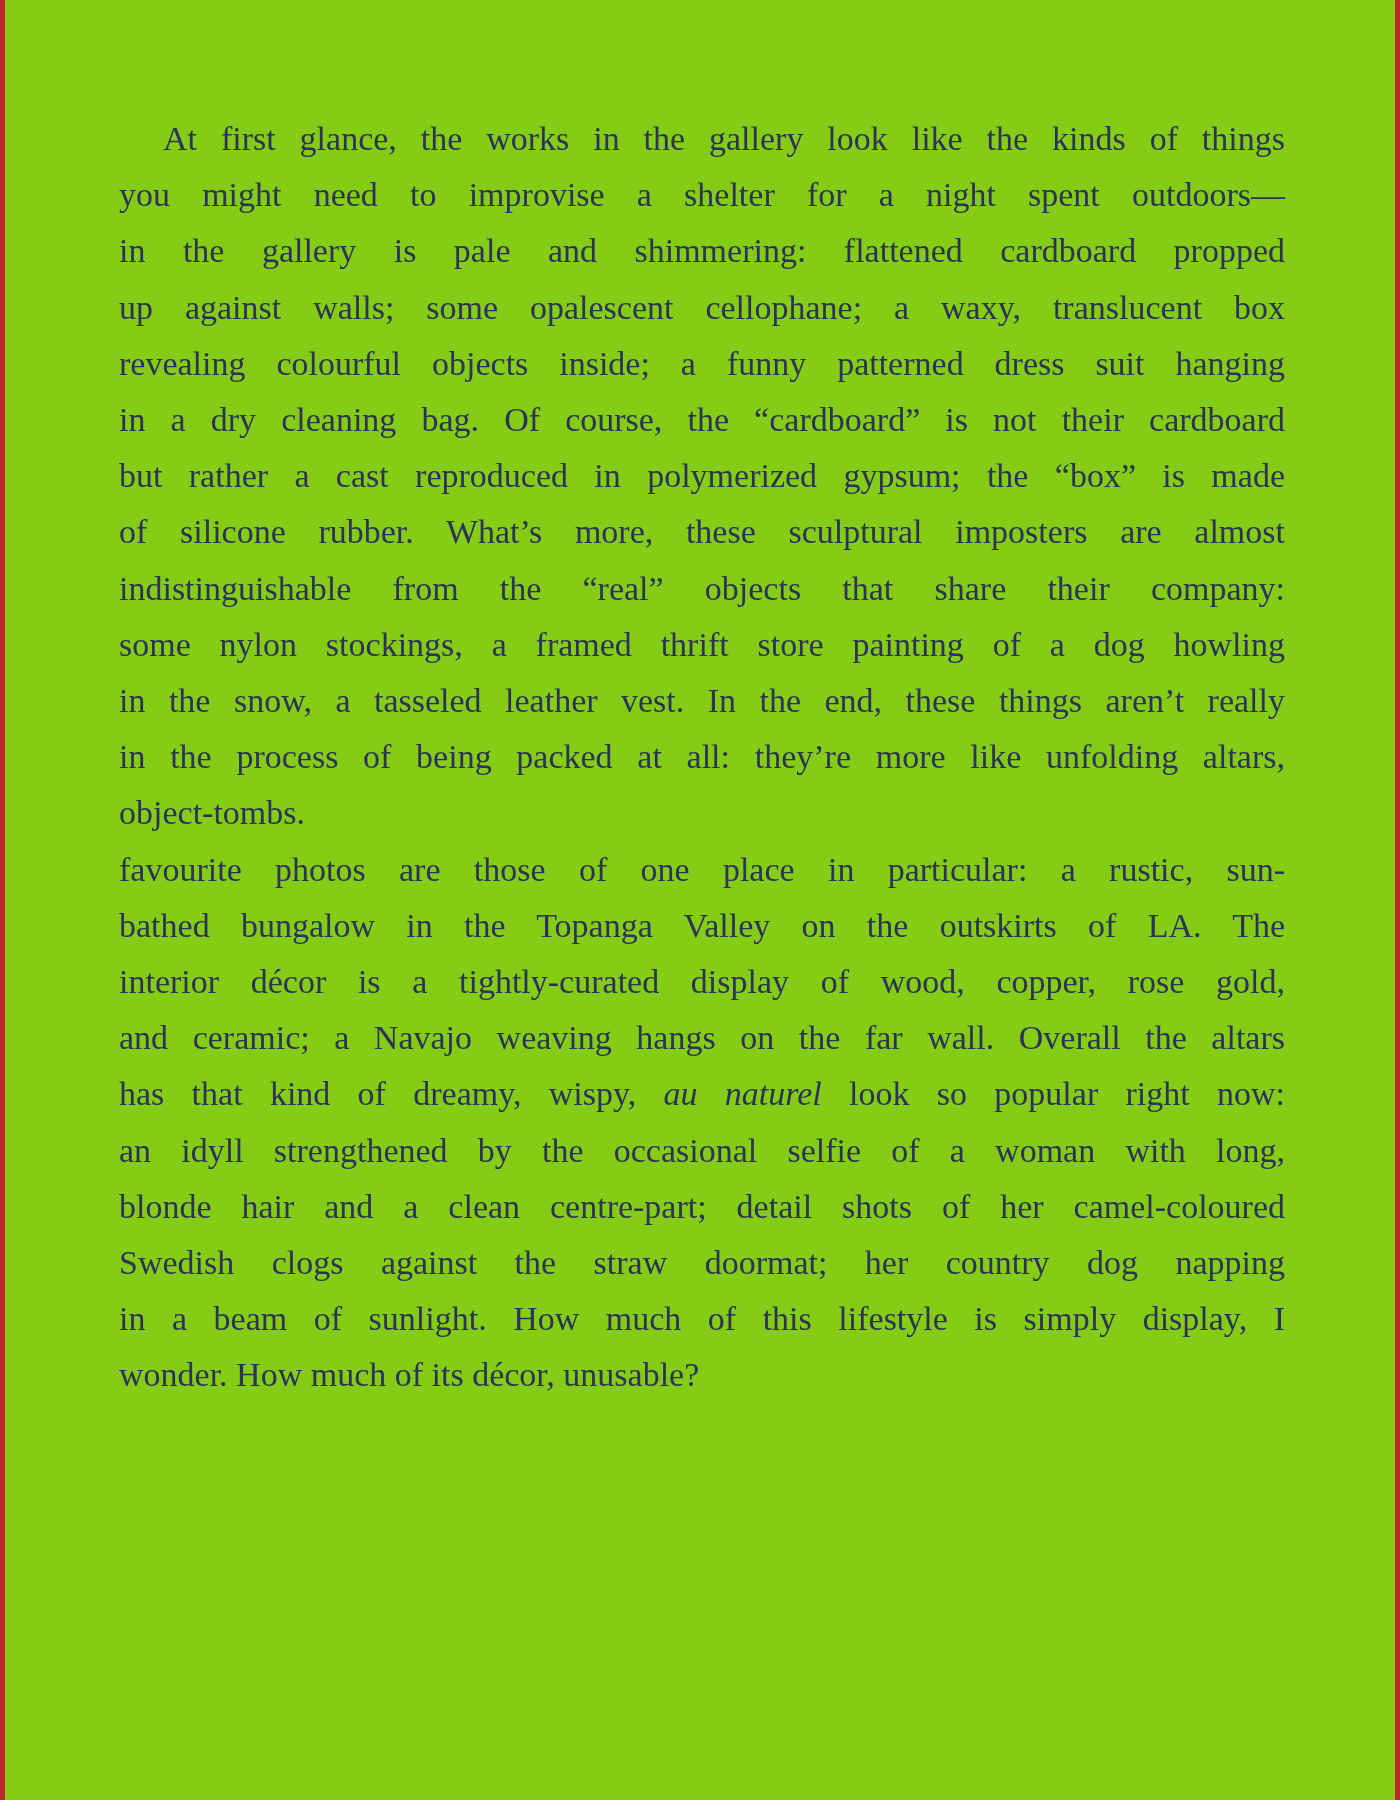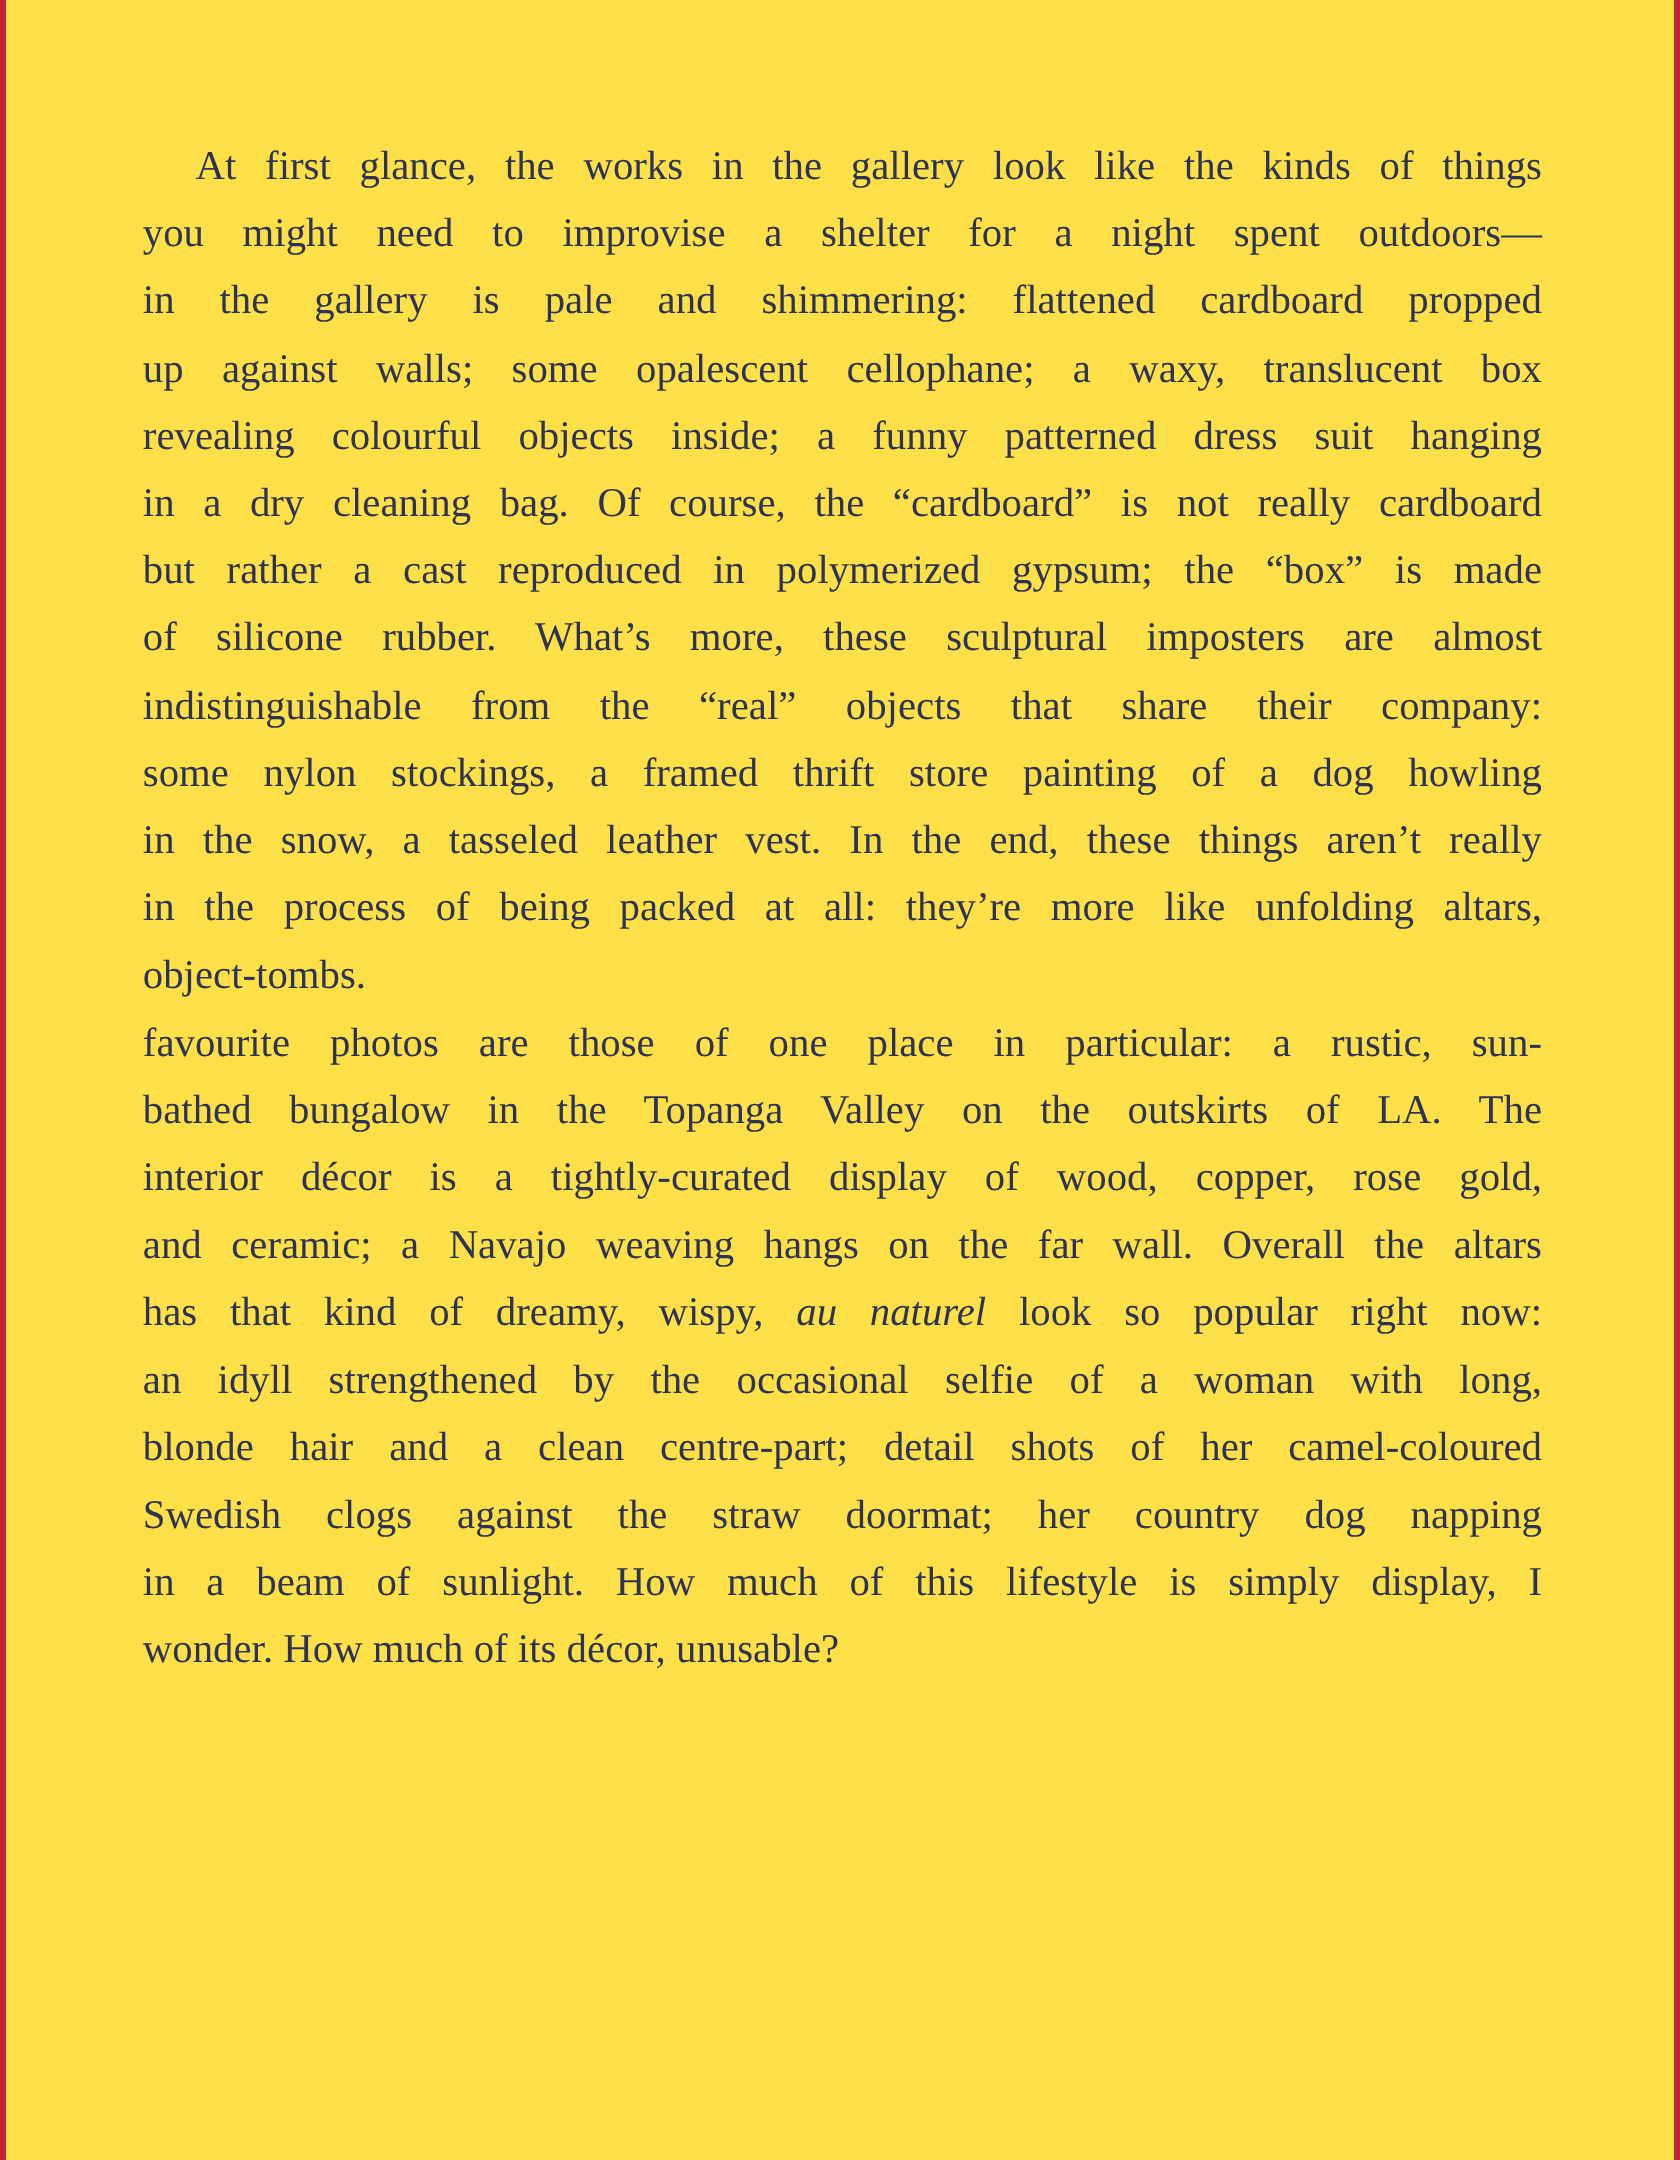--- a/index.html
+++ b/index.html
@@ -4,21 +4,21 @@
 <style>
   html, body {
     margin: 0;
     padding: 0;
     background: #ffffff;
   }
   .page {
     position: relative;
     width: 1400px;
     height: 1800px;
-    background: #fde047;
+    background: #84cc16;
     overflow: hidden;
     font-family: "Liberation Serif", serif;
   }
   .edge-rule {
     position: absolute;
     top: 0;
     width: 5px;
     height: 1800px;
     background: var(--edge-rule-color, #bf2630);
   }
@@ -60,21 +60,21 @@
 <div class="page">
   <div class="edge-rule left"></div>
   <div class="edge-rule right"></div>
   <main class="text-block">
       <div class="paragraph">
         <div class="line indent"><span>At first glance, the works in the gallery look like the kinds of things</span></div>
         <div class="line"><span>you might need to improvise a shelter for a night spent outdoors—</span></div>
         <div class="line"><span>in the gallery is pale and shimmering: flattened cardboard propped</span></div>
         <div class="line"><span>up against walls; some opalescent cellophane; a waxy, translucent box</span></div>
         <div class="line"><span>revealing colourful objects inside; a funny patterned dress suit hanging</span></div>
-        <div class="line"><span>in a dry cleaning bag. Of course, the “cardboard” is not really cardboard</span></div>
+        <div class="line"><span>in a dry cleaning bag. Of course, the “cardboard” is not their cardboard</span></div>
         <div class="line"><span>but rather a cast reproduced in polymerized gypsum; the “box” is made</span></div>
         <div class="line"><span>of silicone rubber. What’s more, these sculptural imposters are almost</span></div>
         <div class="line"><span>indistinguishable from the “real” objects that share their company:</span></div>
         <div class="line"><span>some nylon stockings, a framed thrift store painting of a dog howling</span></div>
         <div class="line"><span>in the snow, a tasseled leather vest. In the end, these things aren’t really</span></div>
         <div class="line"><span>in the process of being packed at all: they’re more like unfolding altars,</span></div>
         <div class="line para-end"><span>object-tombs.</span></div>
       </div>
       <div class="paragraph">
         <div class="line"><span>favourite photos are those of one place in particular: a rustic, sun-</span></div>

